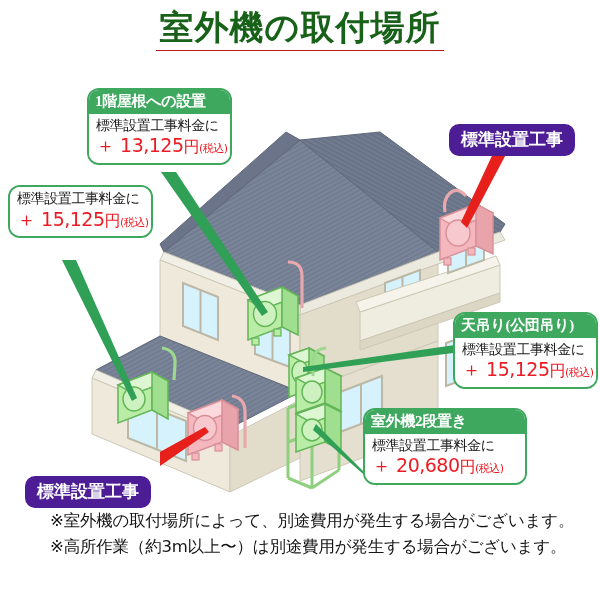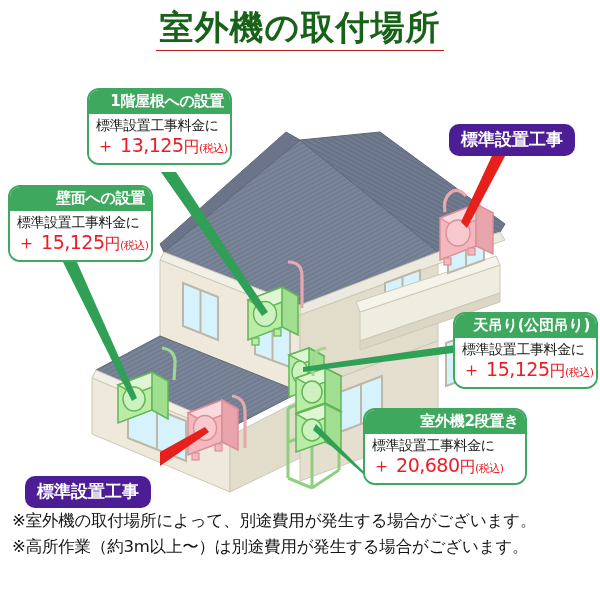--- a/index.html
+++ b/index.html
@@ -54,24 +54,25 @@
     border-radius: 12px;
     overflow: hidden;
     box-sizing: border-box;
     z-index: 6;
   }
   .callout .head {
     background: #3fa85f;
     color: #ffffff;
     font-size: 15px;
     font-weight: bold;
-    text-align: right;
+    text-align: left;
     padding: 3px 6px 4px 6px;
     line-height: 1.1;
     letter-spacing: -0.3px;
+    font-family: Liberation Serif, serif;
   }
   .callout .body {
     padding: 3px 7px 5px 7px;
     background: #ffffff;
   }
   .callout .line1 {
     font-size: 14px;
     color: #1a1a1a;
     line-height: 1.25;
     white-space: nowrap;
@@ -118,20 +119,21 @@
     top: 508px;
     width: 580px;
     z-index: 7;
   }
   #notes .note {
     font-size: 16.5px;
     color: #141414;
     line-height: 1.55;
     letter-spacing: -0.2px;
     white-space: nowrap;
+    margin-left: 38px;
   }
 </style>
 </head>
 <body>
 
 <div id="page">
 
   <div id="title-wrap">
     <span id="title-text">室外機の取付場所</span>
   </div>
@@ -301,21 +303,20 @@
 
   <div class="callout" style="left:87px; top:88px; width:145px;">
     <div class="head">1階屋根への設置</div>
     <div class="body">
       <div class="line1">標準設置工事料金に</div>
       <div class="line2"><span>＋ 13,125</span><span class="yen">円</span><span class="tax">(税込)</span></div>
     </div>
   </div>
 
   <div class="callout" style="left:8px; top:185px; width:145px;">
-    <div class="head">壁面への設置</div>
     <div class="body">
       <div class="line1">標準設置工事料金に</div>
       <div class="line2"><span>＋ 15,125</span><span class="yen">円</span><span class="tax">(税込)</span></div>
     </div>
   </div>
 
   <div class="callout" style="left:453px; top:312px; width:145px;">
     <div class="head">天吊り(公団吊り)</div>
     <div class="body">
       <div class="line1">標準設置工事料金に</div>

